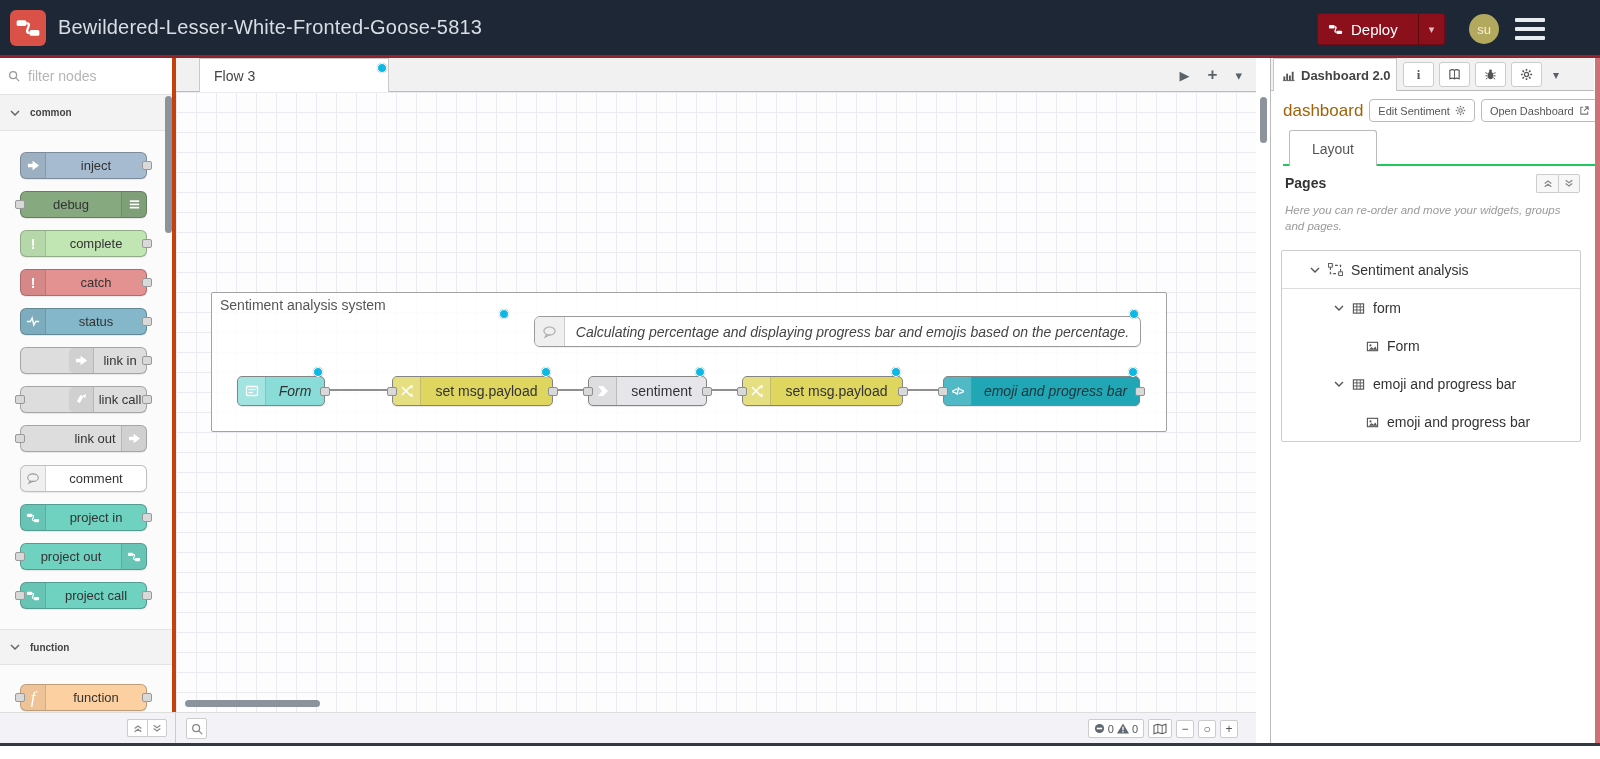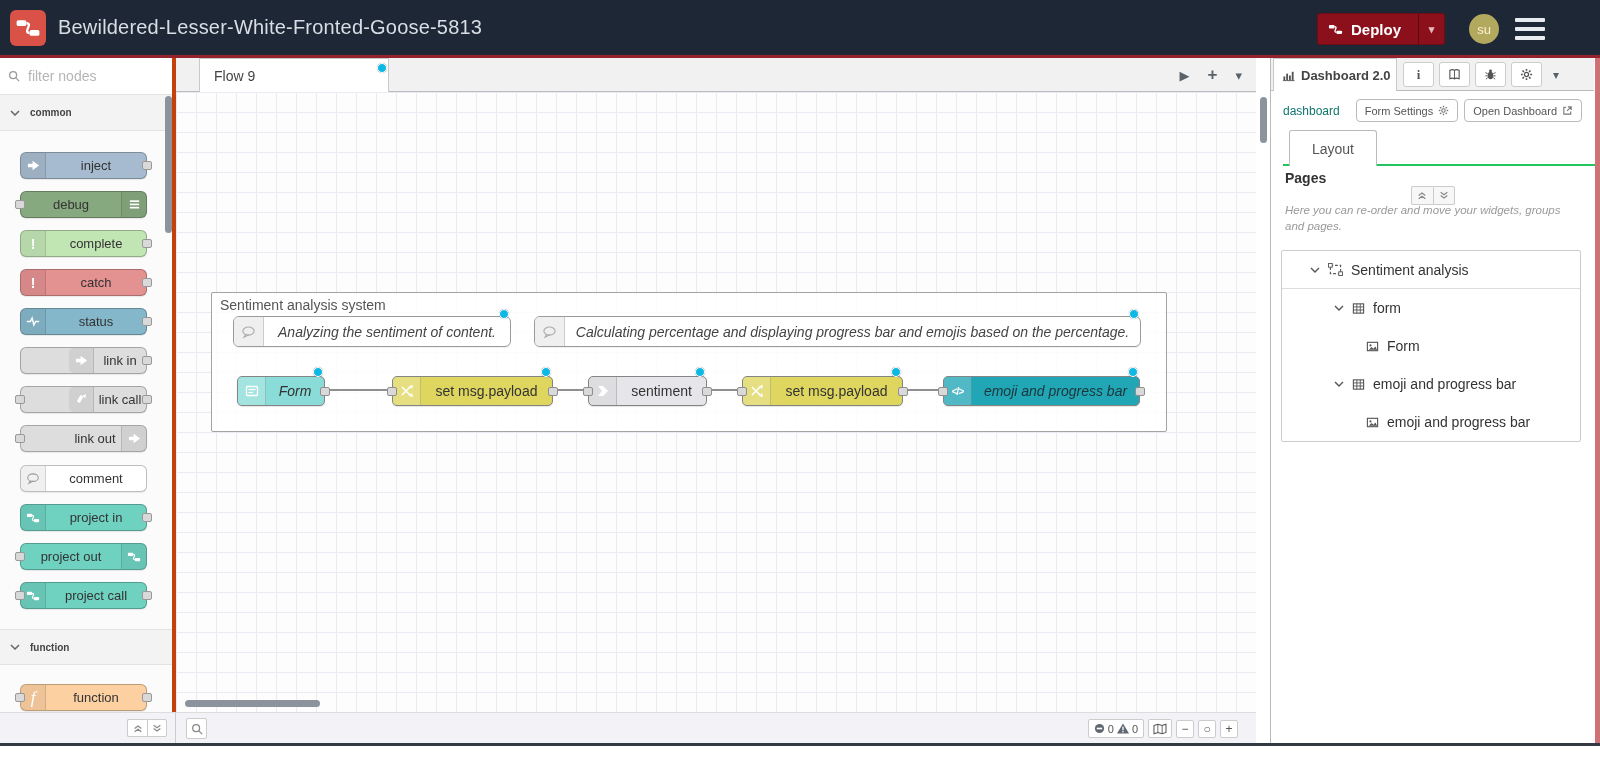--- a/index.html
+++ b/index.html
@@ -4,21 +4,21 @@
 <style>
   html,body{margin:0;padding:0;background:#fff;}
   #app{position:relative;width:1600px;height:759px;overflow:hidden;
        font-family:"Liberation Sans",sans-serif;background:#fff;-webkit-font-smoothing:antialiased;}
   #app *{box-sizing:border-box;}
 
   
   .hdr{position:absolute;left:0;top:0;width:1600px;height:58px;background:#1d2736;border-bottom:3px solid #93222c;display:flex;align-items:center;}
   .hdr-logo{position:absolute;left:10px;top:10px;width:36px;height:36px;border-radius:6px;background:#da5147;display:flex;align-items:center;justify-content:center;}
   .hdr-title{position:absolute;left:58px;top:16px;font-size:20px;color:#d9dee5;letter-spacing:.2px;}
-  .deploy{position:absolute;left:1317px;top:13px;width:128px;height:32px;background:#8c101c;border:1px solid #6e0c15;border-radius:3px;display:flex;color:#fff;font-weight:bold;}
+  .deploy{position:absolute;left:1317px;top:13px;width:128px;height:32px;background:#8c101c;border:1px solid #6e0c15;border-radius:3px;display:flex;color:#fff;}
   .deploy-main{flex:1;display:flex;align-items:center;gap:8px;padding-left:10px;height:100%;cursor:pointer;}
   .deploy-label{font-size:15px;color:#fff;}
   .deploy-caret{width:26px;height:100%;border-left:1px solid rgba(0,0,0,.35);display:flex;align-items:center;justify-content:center;color:#e8b9bd;font-size:11px;cursor:pointer;}
   .avatar{position:absolute;left:1469px;top:14px;width:30px;height:30px;border-radius:50%;background:#b2a95f;color:#f8f1d0;display:flex;align-items:center;justify-content:center;font-size:13px;cursor:pointer;}
   .burger{position:absolute;left:1515px;top:18px;width:30px;height:22px;display:flex;flex-direction:column;justify-content:space-between;cursor:pointer;}
   .burger span{display:block;height:4px;background:#e8ecf1;border-radius:1px;}
 
   
   .palette{position:absolute;left:0;top:58px;width:176px;height:654px;background:#fbfbfb;border-right:4px solid #c2410c;}
   .psearch{position:absolute;left:0;top:0;width:100%;height:37px;background:#fff;border-bottom:1px solid #e3e3e3;display:flex;align-items:center;padding:0 8px;gap:6px;}
@@ -81,25 +81,25 @@
   .pf-btns .sq-btn:last-child{border-radius:0 2px 2px 0;}
 
   
   .sidebar{position:absolute;left:1270px;top:58px;width:324px;height:685px;background:#fff;border-left:1px solid #bbb;}
   .sb-tabbar{position:absolute;left:0;top:0;width:100%;height:33px;background:#f1f1f1;border-bottom:1px solid #bbb;}
   .sb-tab{position:absolute;left:2px;top:0;width:124px;height:33px;background:#fff;border:1px solid #c9c9c9;border-bottom:none;display:flex;align-items:center;gap:6px;padding-left:8px;font-size:13px;font-weight:bold;color:#444;cursor:pointer;white-space:nowrap;overflow:hidden;}
   .sb-btns{position:absolute;left:132px;top:4px;display:flex;gap:5px;align-items:center;}
   .sb-btns .sq-btn{width:31px;height:25px;border-radius:3px;}
   .sb-caret{color:#5a6268;font-size:12px;margin-left:6px;cursor:pointer;}
   .sb-name-row{position:absolute;left:0;top:33px;width:100%;height:39px;display:flex;align-items:center;padding:0 12px;gap:6px;background:#fff;}
-  .sb-name{font-size:12px;color:#0f766e;margin-right:auto;text-align:center;}
+  .sb-name{font-size:17px;color:#a16207;margin-right:auto;text-align:center;}
   .mini-btn{display:flex;align-items:center;gap:5px;border:1px solid #bbb;background:#fff;border-radius:4px;height:23px;padding:0 8px;font-size:11px;color:#555;cursor:pointer;white-space:nowrap;}
   .sb-layout-row{position:absolute;left:12px;top:72px;width:100%;height:36px;border-bottom:2px solid #22c55e;}
   .layout-tab{position:absolute;left:6px;top:0;width:88px;height:36px;background:#fff;border:1px solid #bbb;border-bottom:none;border-radius:3px 3px 0 0;display:flex;align-items:center;justify-content:center;font-size:14px;color:#555;cursor:pointer;}
-  .pages-hdr{position:absolute;left:0;top:112px;width:100%;height:26px;display:flex;align-items:center;padding:0 14px;flex-direction:column;}
+  .pages-hdr{position:absolute;left:0;top:112px;width:100%;height:26px;display:flex;align-items:center;padding:0 14px;}
   .pages-title{font-size:14px;font-weight:bold;color:#333;margin-right:auto;}
   .pg-btns{display:flex;}
   .pg-btns .sq-btn{width:22px;height:19px;background:#f7f7f7;border-radius:0;}
   .pg-btns .sq-btn:first-child{border-right:none;border-radius:2px 0 0 2px;}
   .pg-btns .sq-btn:last-child{border-radius:0 2px 2px 0;}
   .pages-help{position:absolute;left:14px;top:144px;width:292px;font-size:11.5px;font-style:italic;color:#9a9a9a;line-height:1.4;}
   .tree{position:absolute;left:10px;top:192px;width:300px;background:#fff;border:1px solid #ccc;border-radius:2px;}
   .trow{height:38px;display:flex;align-items:center;gap:8px;font-size:14px;color:#333;cursor:pointer;}
   .trow.page{border-bottom:1px solid #ddd;padding-left:28px;}
   .trow.grp{padding-left:52px;}
@@ -321,44 +321,35 @@
       <span class="sq-btn">
           <svg viewBox="0 0 12 10" width="10" height="9">
             <path d="M2 1l4 3 4-3M2 5l4 3 4-3" fill="none" stroke="#888" stroke-width="1.4"></path>
           </svg>
         </span>
     </div>
   </div>
 
   <div class="tabbar">
     <div class="flowtab">
-      <span>Flow 9</span>
+      <span>Flow 3</span>
     </div>
     <div class="tab-ctrls">
       <span class="tbtn">▶</span>
       <span class="tbtn" style="font-size:17px;font-weight:bold;">+</span>
       <span class="tbtn">▾</span>
     </div>
   </div>
 
   <div class="canvas"></div>
 
   <div class="group">
     <span class="group-label">Sentiment analysis system</span>
   </div>
 
-  <div class="cnode" style="left:233px;width:278px;">
-    <span class="cicon">
-        <svg viewBox="0 0 16 14" width="15" height="14">
-          <ellipse cx="8" cy="6" rx="6" ry="4.3" fill="none" stroke="#aaa" stroke-width="1.2"></ellipse>
-          <path d="M5 9.5l-1.7 3L8.2 10" fill="none" stroke="#aaa" stroke-width="1.2"></path>
-        </svg>
-      </span>
-    <span class="clabel">Analyzing the sentiment of content.</span>
-  </div>
   <div class="cnode" style="left:534px;width:607px;">
     <span class="cicon">
         <svg viewBox="0 0 16 14" width="15" height="14">
           <ellipse cx="8" cy="6" rx="6" ry="4.3" fill="none" stroke="#aaa" stroke-width="1.2"></ellipse>
           <path d="M5 9.5l-1.7 3L8.2 10" fill="none" stroke="#aaa" stroke-width="1.2"></path>
         </svg>
       </span>
     <span class="clabel">Calculating percentage and displaying progress bar and emojis based on the percentage.</span>
   </div>
 
@@ -520,21 +511,21 @@
               </g>
             </svg>
           </span>
         <span class="sb-caret">▾</span>
       </div>
     </div>
 
     <div class="sb-name-row">
       <span class="sb-name">dashboard</span>
       <span class="mini-btn">
-        <span>Form Settings</span>
+        <span>Edit Sentiment</span>
         <svg viewBox="0 0 14 14" width="11" height="11">
             <circle cx="7" cy="7" r="2.2" fill="none" stroke="#777" stroke-width="1.4"></circle>
             <g stroke="#777" stroke-width="1.7">
               <line x1="7" y1="1" x2="7" y2="3"></line>
               <line x1="7" y1="11" x2="7" y2="13"></line>
               <line x1="1" y1="7" x2="3" y2="7"></line>
               <line x1="11" y1="7" x2="13" y2="7"></line>
               <line x1="2.7" y1="2.7" x2="4.2" y2="4.2"></line>
               <line x1="9.8" y1="9.8" x2="11.3" y2="11.3"></line>
               <line x1="2.7" y1="11.3" x2="4.2" y2="9.8"></line>

